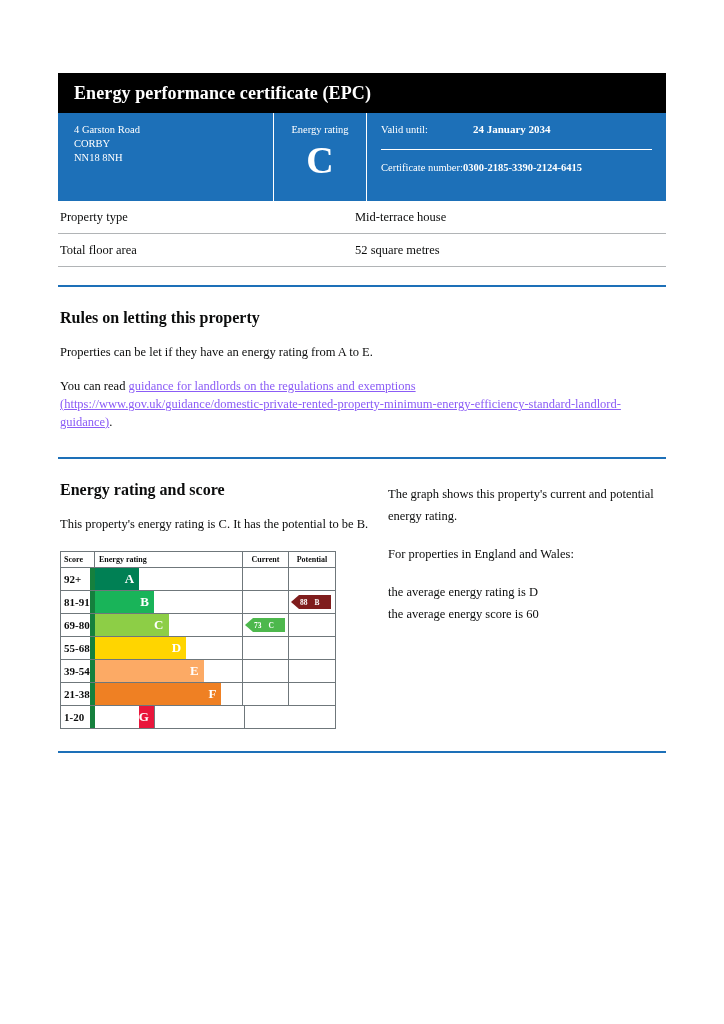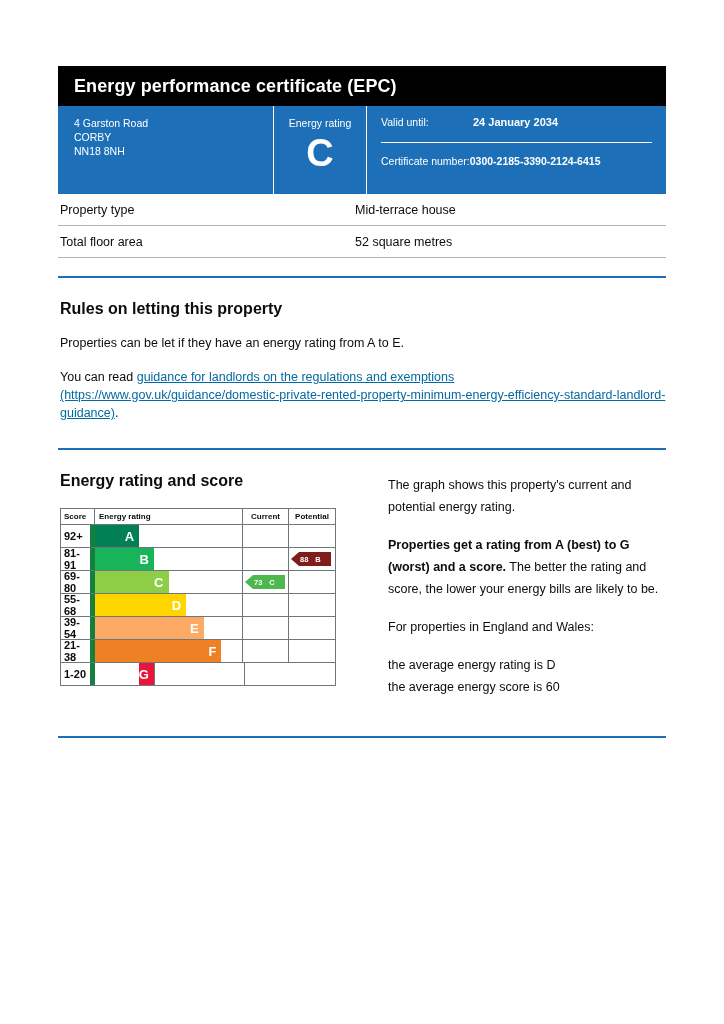--- a/index.html
+++ b/index.html
@@ -11,22 +11,23 @@
     height: 1024px;
     background: #ffffff;
     font-family: "Liberation Sans", sans-serif;
     color: #0b0c0c;
     position: relative;
     overflow: hidden;
   }
   .page {
     position: absolute;
     left: 58px;
-    top: 0;
+    top: 7px;
     width: 608px;
+    font-family: Liberation Serif, serif;
   }
 
   
   .epc-title-bar {
     background: #000000;
     color: #ffffff;
     height: 40px;
     display: flex;
     align-items: center;
     margin-top: 66px;
@@ -113,21 +114,21 @@
     font-weight: bold;
     margin: 22px 0 0 2px;
   }
 
   p.body {
     font-size: 12.5px;
     line-height: 18px;
     margin: 16px 0 0 2px;
   }
   a.link {
-    color: #0369a1;
+    color: #8b5cf6;
     text-decoration: underline;
   }
 
   
   .cols {
     display: flex;
     margin-top: 0;
   }
   .col-left { width: 330px; }
   .col-right { width: 278px; padding-top: 24px; }
@@ -283,20 +284,21 @@
 
   <h2>Rules on letting this property</h2>
   <p class="body">Properties can be let if they have an energy rating from A to E.</p>
   <p class="body"><span>You can read </span><a class="link" href="#">guidance for landlords on the regulations and exemptions</a><br><a class="link" href="#">(https://www.gov.uk/guidance/domestic-private-rented-property-minimum-energy-efficiency-standard-landlord-guidance)</a><span>.</span></p>
 
   <hr class="section-rule" style="margin-top:26px">
 
   <div class="cols">
     <div class="col-left">
       <h2>Energy rating and score</h2>
+      <p class="body">This property's energy rating is C. It has the potential to be B.</p>
 
       <div class="graph">
         <div class="graph-head">
           <div class="gh-score">Score</div>
           <div class="gh-rating">Energy rating</div>
           <div class="gh-current">Current</div>
           <div class="gh-potential">Potential</div>
         </div>
         <div class="graph-body">
 
@@ -372,21 +374,20 @@
             <div class="band-cur"></div>
             <div class="band-pot"></div>
           </div>
 
         </div>
       </div>
     </div>
 
     <div class="col-right">
       <p>The graph shows this property's current and potential energy rating.</p>
-      <p><b>Properties get a rating from A (best) to G (worst) and a score.</b><span> The better the rating and score, the lower your energy bills are likely to be.</span></p>
       <p>For properties in England and Wales:</p>
       <p class="tight">the average energy rating is D</p>
       <p>the average energy score is 60</p>
     </div>
   </div>
 
   <hr class="bottom-rule">
 </div>
 
 </body></html>

